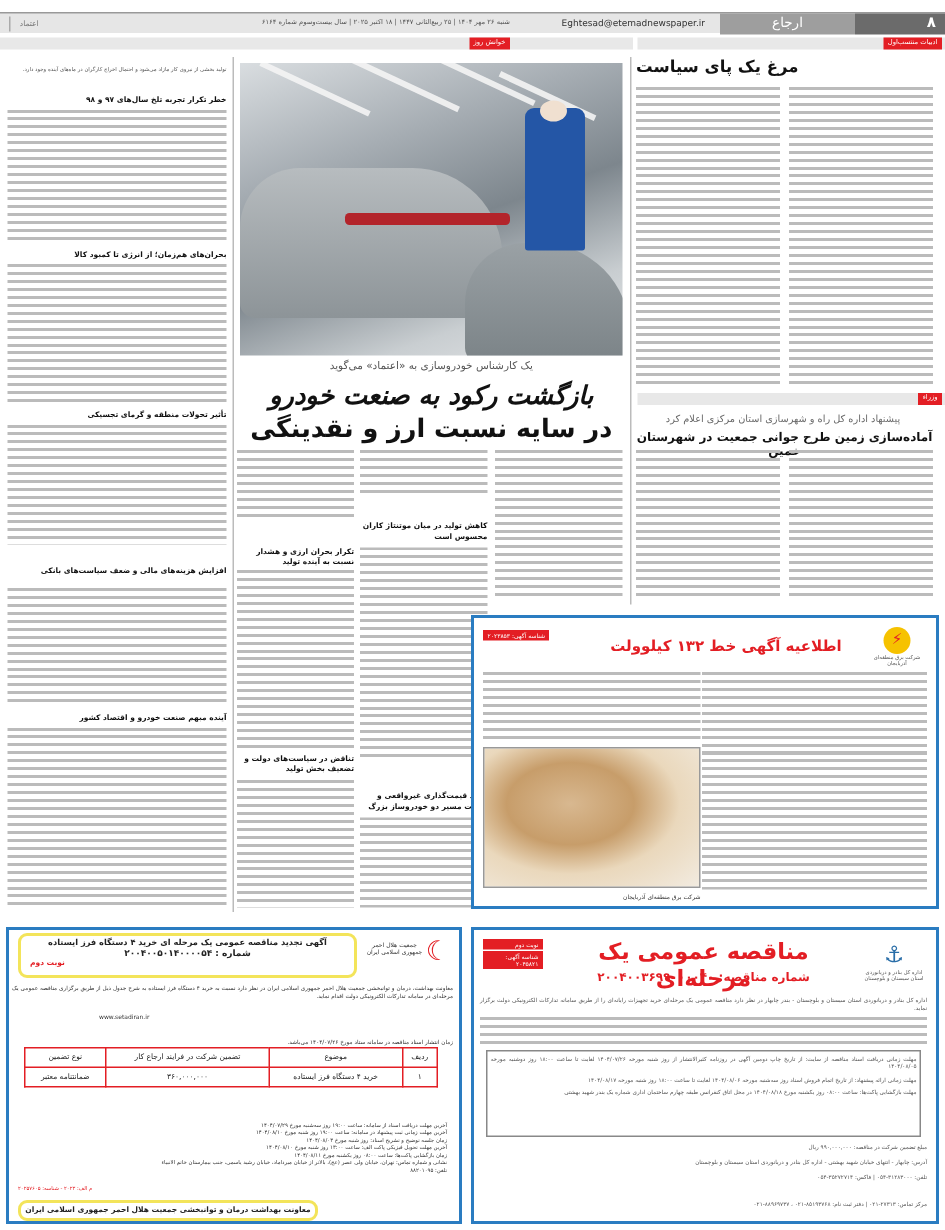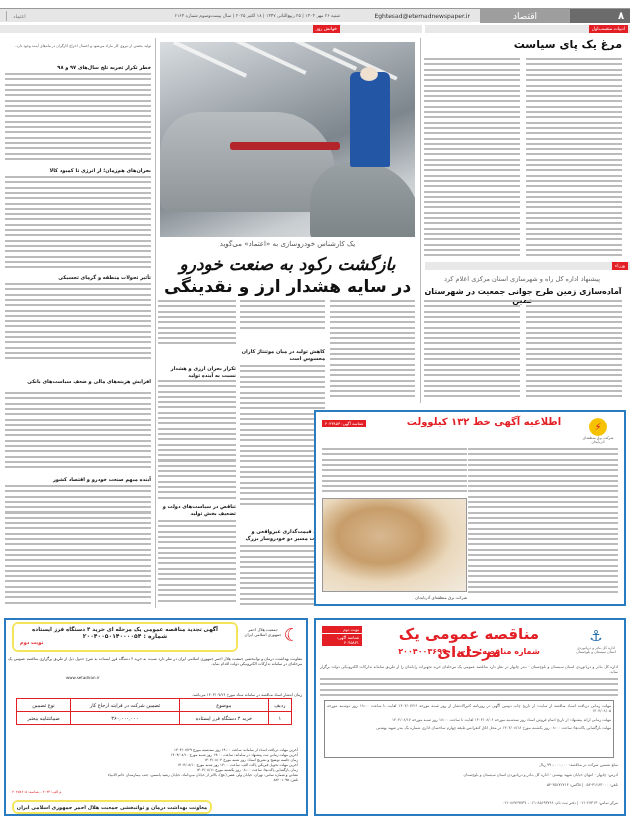--- a/index.html
+++ b/index.html
@@ -12,21 +12,21 @@
   .section-name { right: 60px; top: 0; width: 90px; height: 14px; background: #9e9e9e; color: #fff; font-size: 9px; text-align: center; line-height: 14px; }
   .email { right: 160px; top: 0; width: 120px; font-size: 6px; color: #333; direction: ltr; text-align: right; line-height: 14px; }
   .dateline { left: 40px; top: 0; width: 300px; font-size: 4.5px; color: #555; line-height: 14px; text-align: right; }
   .logo-mark { left: 6px; top: 2px; width: 26px; height: 10px; font-size: 5px; color: #777; border-left: 1px solid #aaa; text-align: center; line-height: 10px; }
   .subbar { top: 25px; height: 8px; background: #e8e8e8; }
   .redtag { background: #e31e24; color: #fff; font-size: 4.5px; line-height: 8px; padding: 0 3px; position: absolute; top: 0; }
   
   .txt { font-size: 3.6px; line-height: 5.3px; color: #555; text-align: justify; }
   .txtfill { background: repeating-linear-gradient(to bottom, #bbb 0px, #bbb 2px, transparent 2px, transparent 5.3px); }
   .subhead { font-size: 5px; font-weight: bold; color: #111; line-height: 7px; }
-  .headline-col { font-size: 11px; font-weight: bold; color: #111; text-align: right; }
+  .headline-col { font-size: 11px; font-weight: bold; color: #111; text-align: left; }
   .photo { background: linear-gradient(160deg,#d9dde0 0%,#a6adb3 30%,#7d868d 55%,#c9ced1 80%,#e4e6e8 100%); overflow: hidden; }
   .car { position: absolute; border-radius: 40px 60px 10px 10px; background: linear-gradient(180deg,#b7bcbf,#8d9498); }
   .worker { position: absolute; background: #2456a6; border-radius: 6px 6px 2px 2px; }
   .light { position: absolute; height: 4px; background: #f4f4f4; transform: rotate(25deg); opacity: .9; }
   .kicker { font-size: 7px; color: #555; text-align: center; }
   .mainhead { font-size: 17px; font-weight: 900; color: #111; text-align: center; line-height: 22px; }
   .vrule { background: #bbb; width: 1px; }
   
   .ad-box { border: 2px solid #2a7cc1; background: #fff; }
   .ad-red { color: #e31e24; font-weight: bold; text-align: center; }
@@ -35,21 +35,21 @@
   .tbl { border-collapse: collapse; width: 100%; font-size: 5px; }
   .tbl td, .tbl th { border: 1px solid #e31e24; text-align: center; padding: 3px 2px; font-weight: normal; color: #222; }
   .yellow-box { border: 2px solid #f3e45a; border-radius: 6px; background: #fff; }
   .helal { color: #e31e24; font-size: 18px; font-weight: bold; }
 </style>
 </head>
 <body>
 
 <div class="abs topbar">
   <div class="abs page-num">۸</div>
-  <div class="abs section-name">اقتصاد</div>
+  <div class="abs section-name">ارجاع</div>
   <div class="abs email">Eghtesad@etemadnewspaper.ir</div>
   <div class="abs dateline">شنبه ۲۶ مهر ۱۴۰۴ | ۲۵ ربیع‌الثانی ۱۴۴۷ | ۱۸ اکتبر ۲۰۲۵ | سال بیست‌وسوم شماره ۶۱۶۴</div>
   <div class="abs logo-mark">اعتماد</div>
 </div>
 <div class="abs subbar" style="right:0;width:205px;">
   <span class="redtag" style="right:2px;">ادبیات منتسب‌اول</span>
 </div>
 <div class="abs subbar" style="left:0;width:422px;">
   <span class="redtag" style="right:82px;">خوانش روز</span>
 </div>
@@ -77,21 +77,21 @@
   <div class="light" style="left:170px;top:20px;width:70px;"></div>
   <div class="car" style="left:0;top:70px;width:175px;height:100px;"></div>
   <div class="abs" style="left:70px;top:100px;width:110px;height:8px;background:#b3242b;border-radius:3px;"></div>
   <div class="car" style="left:150px;top:120px;width:110px;height:80px;background:linear-gradient(180deg,#9aa1a5,#7b8387);"></div>
   <div class="worker" style="left:190px;top:30px;width:40px;height:95px;"></div>
   <div class="abs" style="left:200px;top:25px;width:18px;height:14px;background:#f0e0d0;border-radius:50%;"></div>
 </div>
 
 <div class="abs kicker" style="left:160px;top:240px;width:255px;">یک کارشناس خودروسازی به «اعتماد» می‌گوید</div>
 <div class="abs mainhead" style="left:155px;top:253px;width:265px;font-style:italic;">بازگشت رکود به صنعت خودرو</div>
-<div class="abs mainhead" style="left:155px;top:275px;width:265px;">در سایه هشدار ارز و نقدینگی</div>
+<div class="abs mainhead" style="left:155px;top:275px;width:265px;">در سایه نسبت ارز و نقدینگی</div>
 
 <div class="abs txtfill" style="left:330px;top:300px;width:85px;height:100px;"></div>
 
 <div class="abs txtfill" style="left:240px;top:300px;width:85px;height:30px;"></div>
 <div class="abs subhead" style="left:240px;top:348px;width:85px;text-align:right;">کاهش تولید در میان موتنتاژ کاران محسوس است</div>
 <div class="abs txtfill" style="left:240px;top:365px;width:85px;height:140px;"></div>
 <div class="abs subhead" style="left:240px;top:528px;width:85px;text-align:right;">پیامد قیمت‌گذاری غیرواقعی و تفاوت مسیر دو خودروساز بزرگ</div>
 <div class="abs txtfill" style="left:240px;top:545px;width:85px;height:60px;"></div>
 <div class="abs txtfill" style="left:158px;top:300px;width:78px;height:45px;"></div>
 <div class="abs subhead" style="left:158px;top:365px;width:78px;text-align:right;">تکرار بحران ارزی و هشدار نسبت به آینده تولید</div>
@@ -111,21 +111,21 @@
 <div class="abs subhead" style="left:5px;top:378px;width:146px;text-align:right;">افزایش هزینه‌های مالی و ضعف سیاست‌های بانکی</div>
 <div class="abs txtfill" style="left:5px;top:392px;width:146px;height:78px;"></div>
 <div class="abs subhead" style="left:5px;top:476px;width:146px;text-align:right;">آینده مبهم صنعت خودرو و اقتصاد کشور</div>
 <div class="abs txtfill" style="left:5px;top:485px;width:146px;height:120px;"></div>
 
 <div class="abs ad-box" style="left:314px;top:410px;width:312px;height:196px;">
   <div class="abs" style="right:6px;top:6px;width:40px;text-align:center;">
     <div style="width:18px;height:18px;border-radius:50%;background:#f6c200;margin:0 auto;color:#e31e24;font-size:10px;font-weight:bold;line-height:18px;">⚡</div>
     <div style="font-size:3.5px;color:#555;">شرکت برق منطقه‌ای آذربایجان</div>
   </div>
-  <div class="abs ad-red" style="right:50px;top:4px;width:180px;font-size:10px;">اطلاعیه آگهی خط ۱۳۲ کیلوولت</div>
+  <div class="abs ad-red" style="right:50px;top:14px;width:180px;font-size:10px;">اطلاعیه آگهی خط ۱۳۲ کیلوولت</div>
   <div class="abs ad-code" style="left:6px;top:8px;">شناسه آگهی: ۲۰۲۳۸۵۳</div>
   <div class="abs txtfill" style="left:6px;top:36px;width:145px;height:46px;"></div>
   <div class="abs txtfill" style="right:6px;top:36px;width:150px;height:145px;"></div>
 
   <div class="abs mapimg" style="left:6px;top:86px;width:145px;height:94px;"></div>
   <div class="abs" style="left:6px;top:183px;width:145px;font-size:4px;color:#333;text-align:right;">شرکت برق منطقه‌ای آذربایجان</div>
 </div>
 
 <div class="abs ad-box" style="left:314px;top:618px;width:312px;height:198px;">
   <div class="abs" style="right:6px;top:6px;width:44px;text-align:center;">

